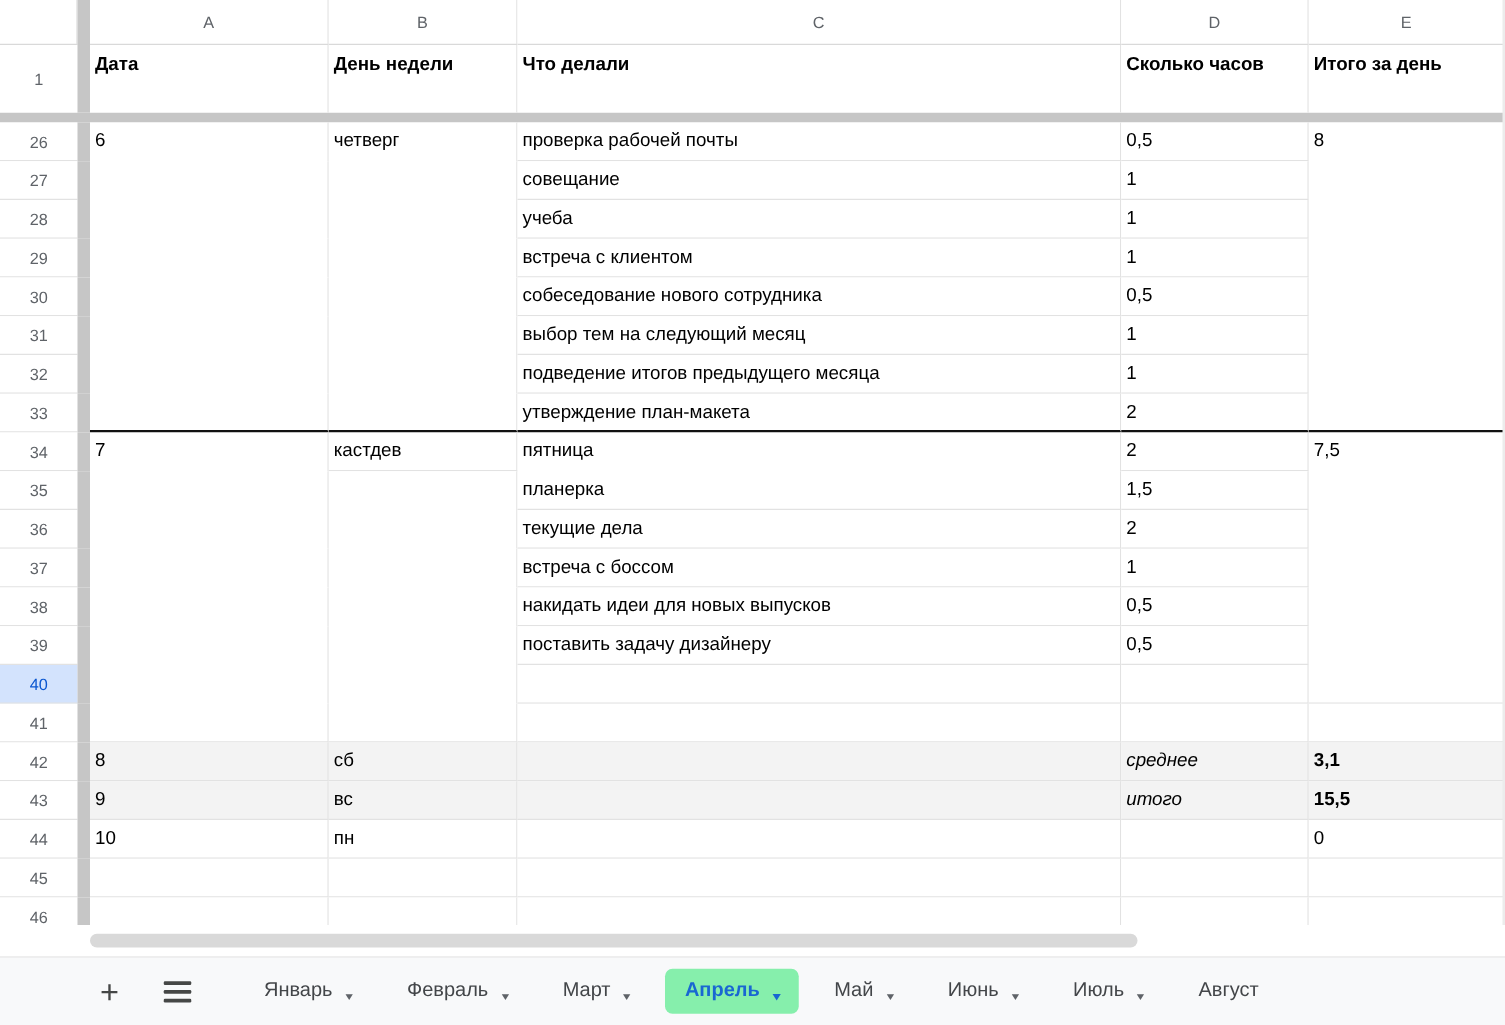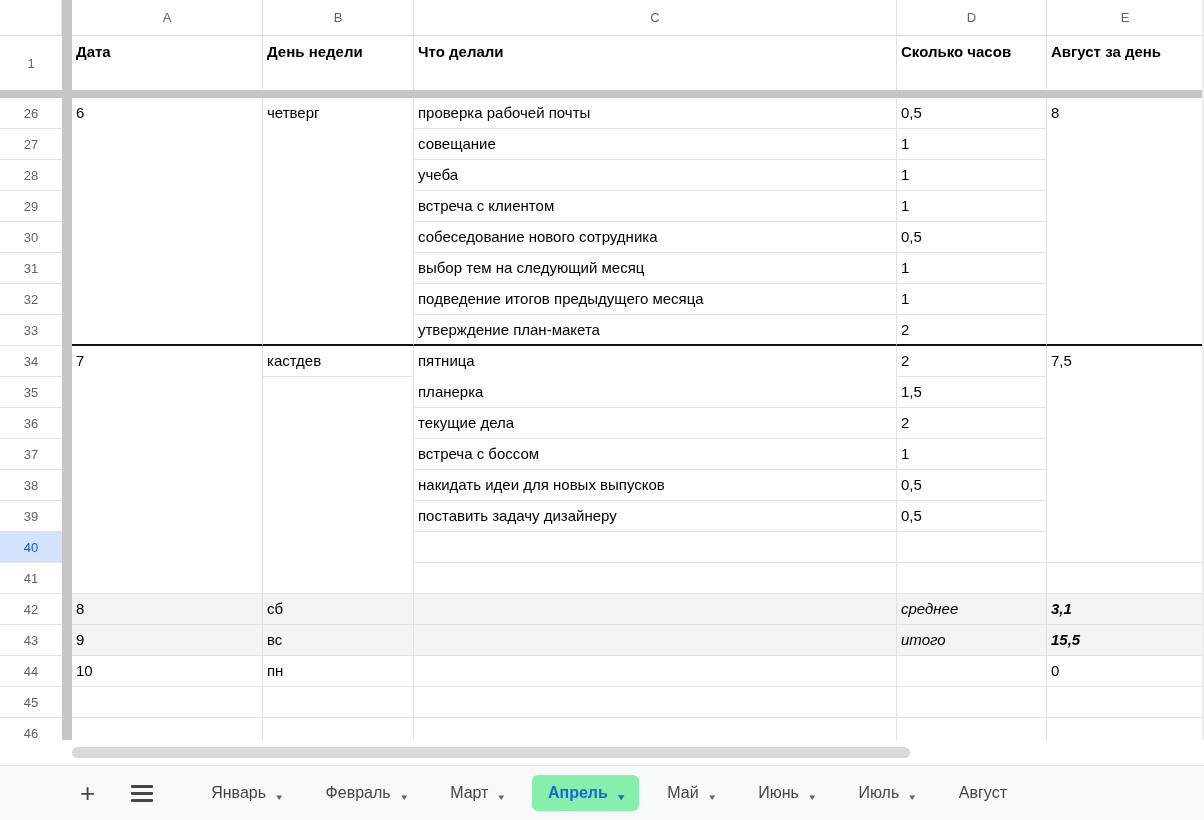--- a/index.html
+++ b/index.html
@@ -34,21 +34,21 @@
 
   .data-row{height:31px;}
   .rowhdr{display:flex;align-items:center;justify-content:center;font-size:13px;color:var(--hdr-text);
     border-right:none;border-bottom:1px solid var(--grid-line);background:#fff;}
   .rowhdr.sel{background:#d3e3fd;color:#0b57d0;font-weight:400;}
   .cell.data{font-size:15px;color:#000;padding-left:4px;line-height:30px;white-space:nowrap;background:#fff;}
   .bb{border-bottom:1px solid var(--grid-line);}
   .bb-thick{border-bottom:2px solid #111;}
   .shaded{background:#f3f3f3 !important;}
   .italic{font-style:italic;}
-  .bolditalic{font-style:italic;font-weight:700;}
+  .bolditalic{font-weight:700;}
   .right-edge{position:absolute;top:0;right:0;width:2px;height:740px;background:#ececec;}
 
   
   .scrollstrip{position:relative;width:1204px;height:25px;background:#fff;}
   .hthumb{position:absolute;left:72px;top:7px;width:838px;height:11px;border-radius:6px;background:#d9d9d9;}
 
   
   .tabbar{box-sizing:border-box;display:flex;align-items:center;width:1204px;height:55px;
     background:#f8f9fa;border-top:1px solid #e3e3e3;padding-left:80px;overflow:hidden;white-space:nowrap;}
   .iconbtn{display:flex;align-items:center;justify-content:center;cursor:default;}
@@ -79,21 +79,21 @@
       <div class="cell">E</div>
     </div>
 
     <div class="row frozen-row">
       <div class="cell rowhdr">1</div>
       <div class="cell vdiv"></div>
       <div class="cell data">Дата</div>
       <div class="cell data">День недели</div>
       <div class="cell data">Что делали</div>
       <div class="cell data">Сколько часов</div>
-      <div class="cell data">Август за день</div>
+      <div class="cell data">Итого за день</div>
     </div>
 
     <div class="hdivider"></div>
 
     <div id="rows">
         <div class="row data-row">
           <div class="cell rowhdr">26</div>
           <div class="cell vdiv"></div>
           <div class="cell data">6</div>
           <div class="cell data">четверг</div>

